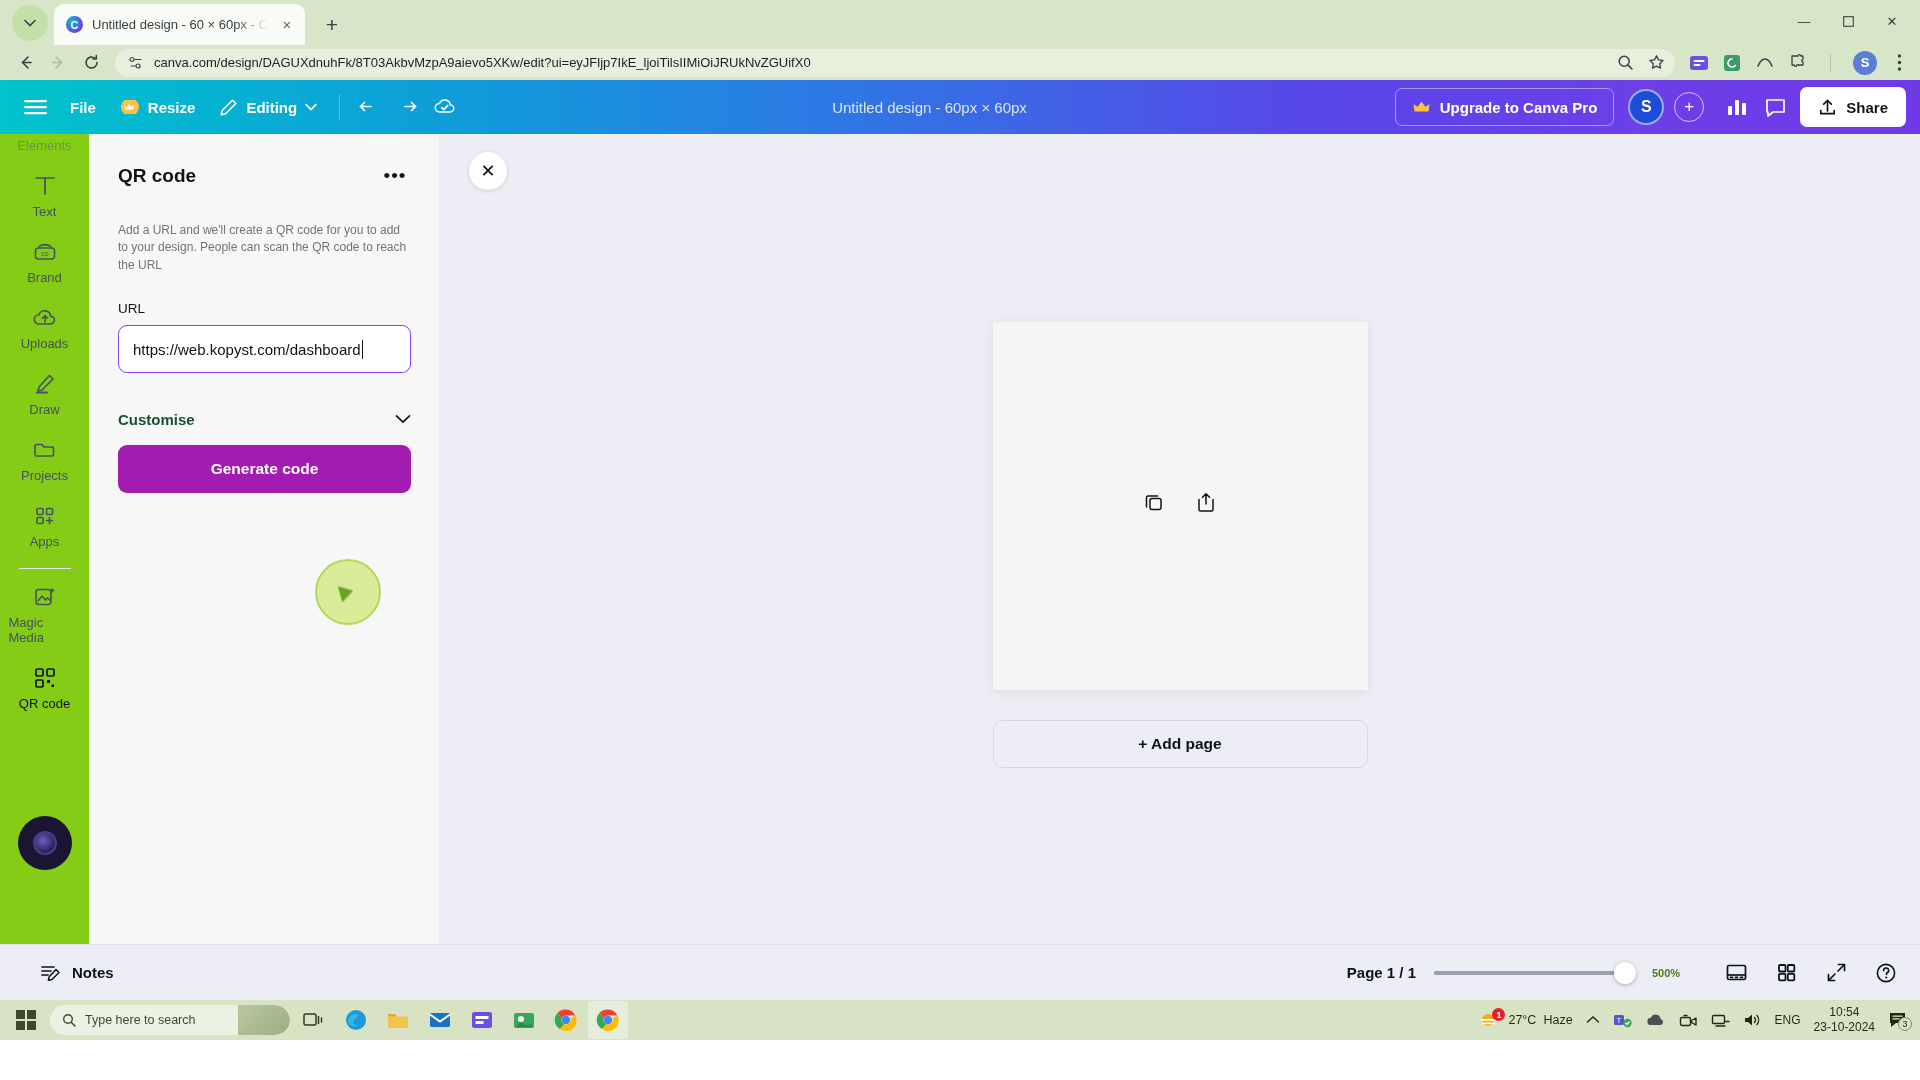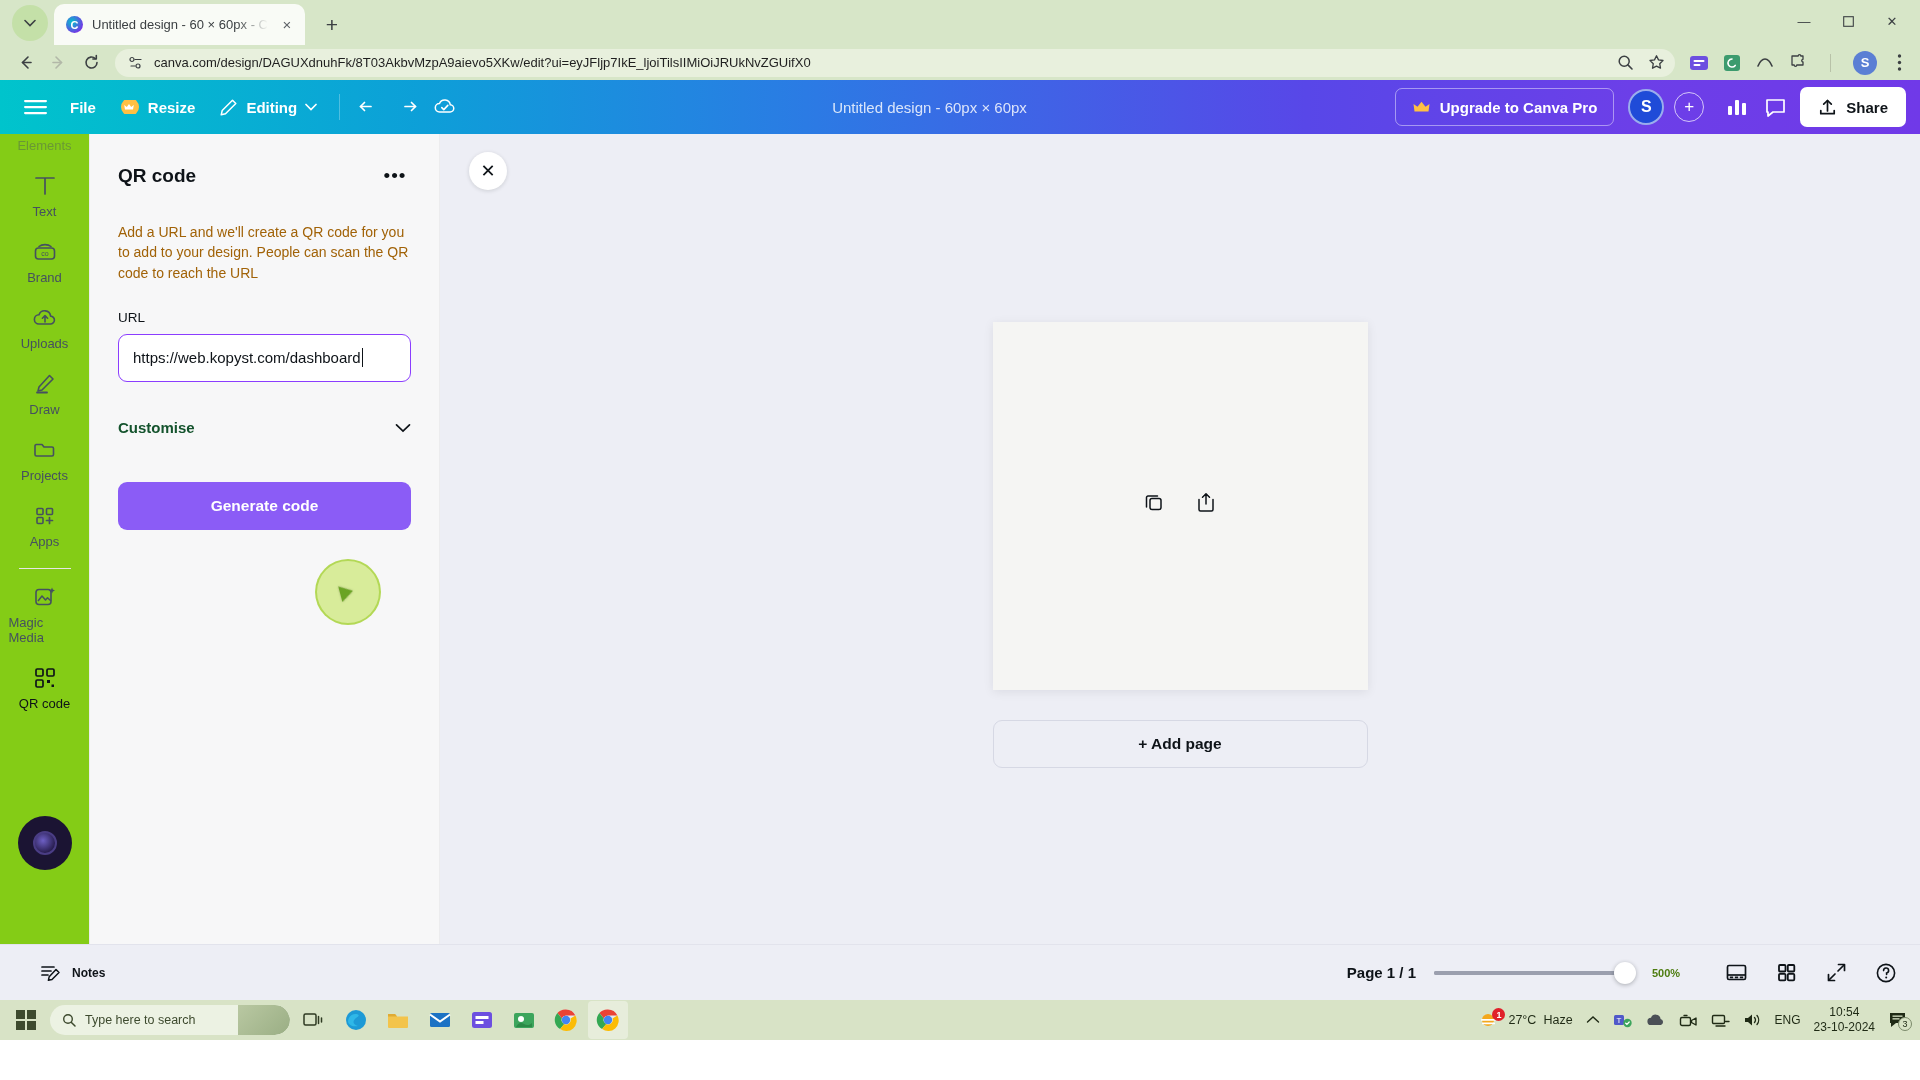--- a/index.html
+++ b/index.html
@@ -283,21 +283,21 @@
     display: flex; align-items: center; justify-content: space-between;
     margin-bottom: 30px;
   }
   .qr-title { font-size: 19px; font-weight: 700; color: #0e1318; }
   .qr-more {
     width: 32px; height: 32px; border-radius: 50%;
     display:flex;align-items:center;justify-content:center;
     color: #0e1318; font-size: 19px; letter-spacing: 1px;
   }
   .qr-desc {
-    font-size: 14px; line-height: 1.45; color: #a16207;
+    font-size: 12px; line-height: 1.45; color: #737373;
     margin-bottom: 27px;
   }
   .qr-label { font-size: 13.5px; color: #0e1318; margin-bottom: 9px; }
   .qr-input {
     width: 100%; height: 48px;
     border: 1.6px solid #8b3dff;
     border-radius: 9px;
     background: #fff;
     padding: 0 14px;
     font-size: 15px;
@@ -311,23 +311,23 @@
     margin-left: 1px;
     vertical-align: middle;
   }
   .qr-customise {
     margin-top: 24px;
     height: 44px;
     display: flex; align-items: center; justify-content: space-between;
     font-size: 15px; font-weight: 600; color: #14532d;
   }
   .qr-generate {
-    margin-top: 32px;
+    margin-top: 4px;
     width: 100%; height: 48px;
-    background: #8b5cf6;
+    background: #a21caf;
     color: #fff;
     border: none; border-radius: 9px;
     font-size: 15.5px; font-weight: 700;
     font-family: "Liberation Sans", sans-serif;
     position: relative;
   }
   .click-ripple {
     position: absolute;
     left: 225px; top: 425px;
     width: 66px; height: 66px;
@@ -412,21 +412,21 @@
     border-top: 1px solid #e2e3ec;
     display: flex;
     align-items: center;
     padding: 0 18px;
     flex: 0 0 auto;
     gap: 10px;
   }
   .notes-btn {
     display:flex; align-items:center; gap: 10px;
     height: 38px; padding: 0 14px;
-    font-size: 12px; font-weight: 600; color: #0e1318;
+    font-size: 15px; font-weight: 600; color: #0e1318;
     border-radius: 7px;
     margin-left: 8px;
   }
   .bottom-right {
     margin-left: auto;
     display: flex; align-items: center; gap: 18px;
   }
   .page-count { font-size: 15px; font-weight: 600; color: #0e1318; }
   .zoom-slider {
     width: 200px; height: 22px; display: flex; align-items: center;

